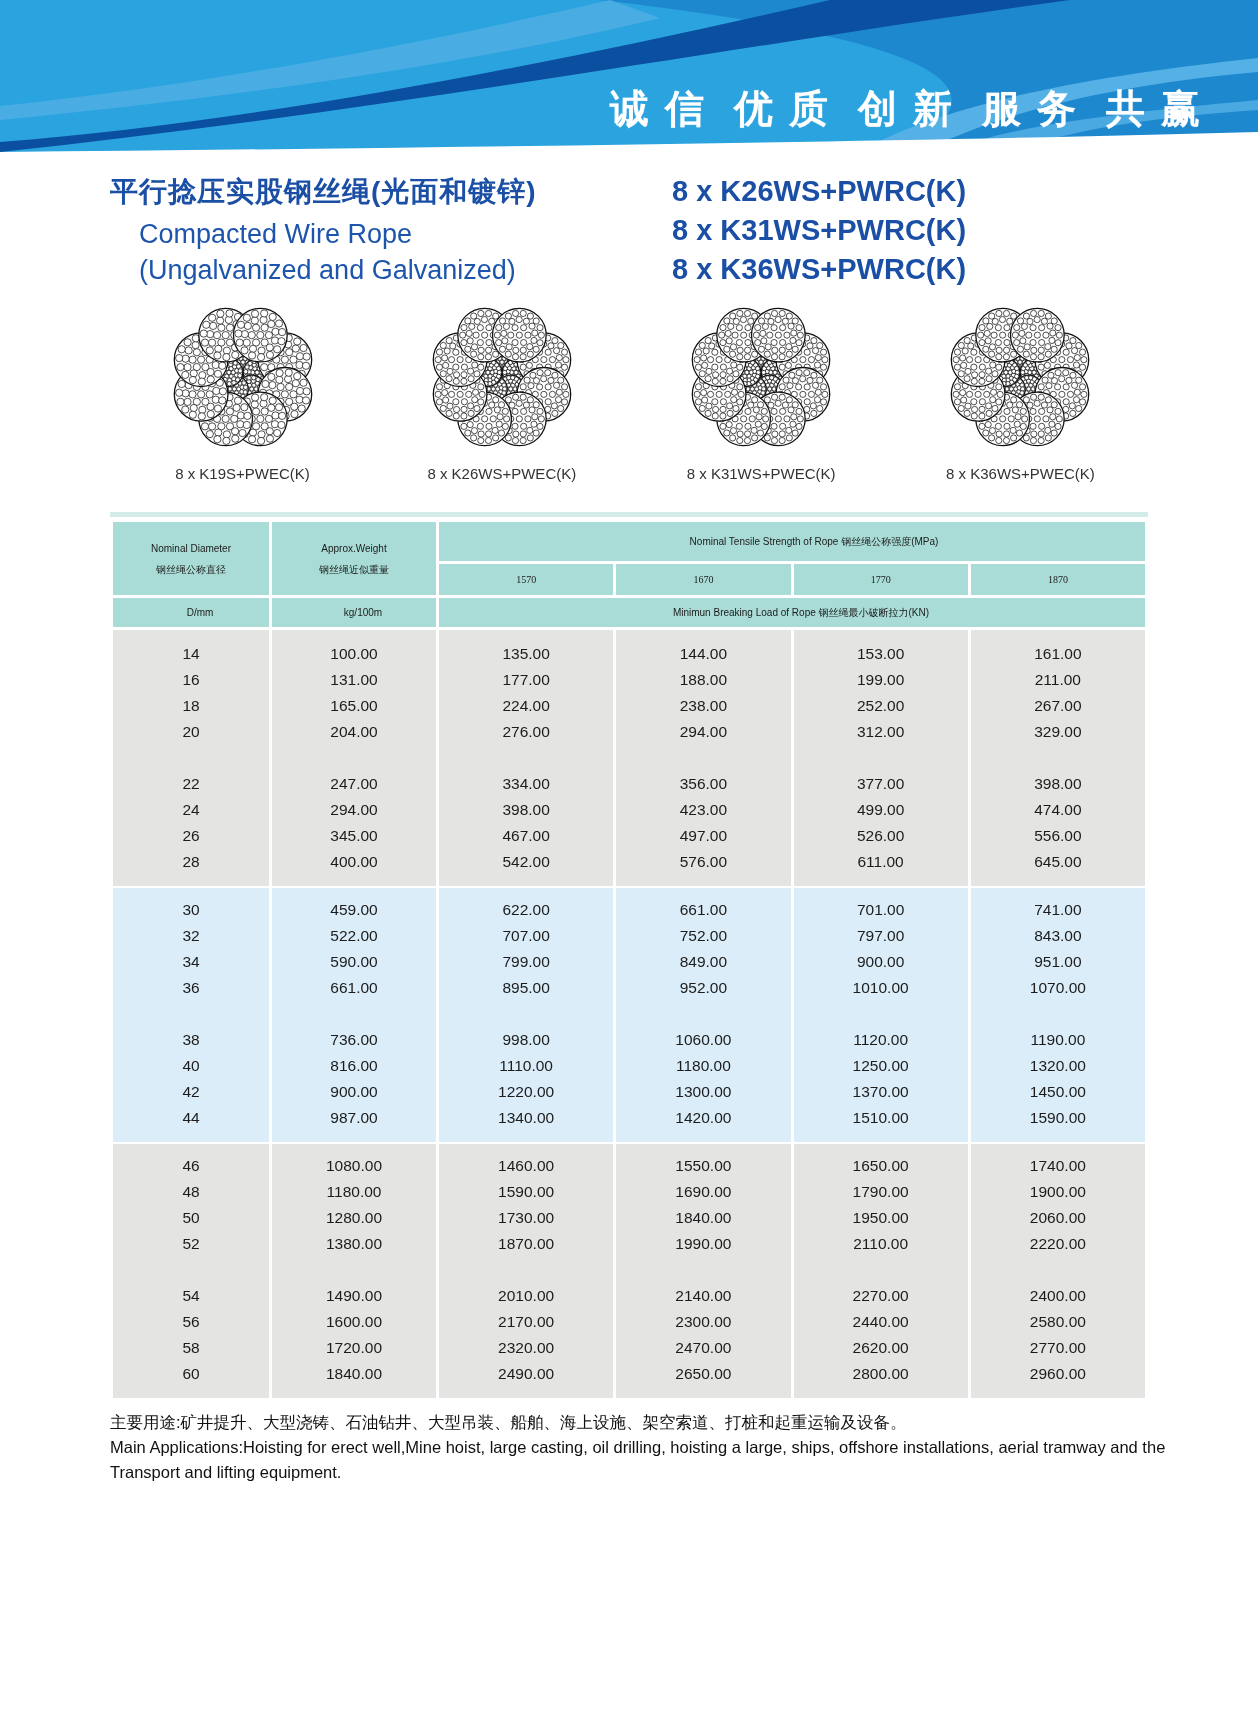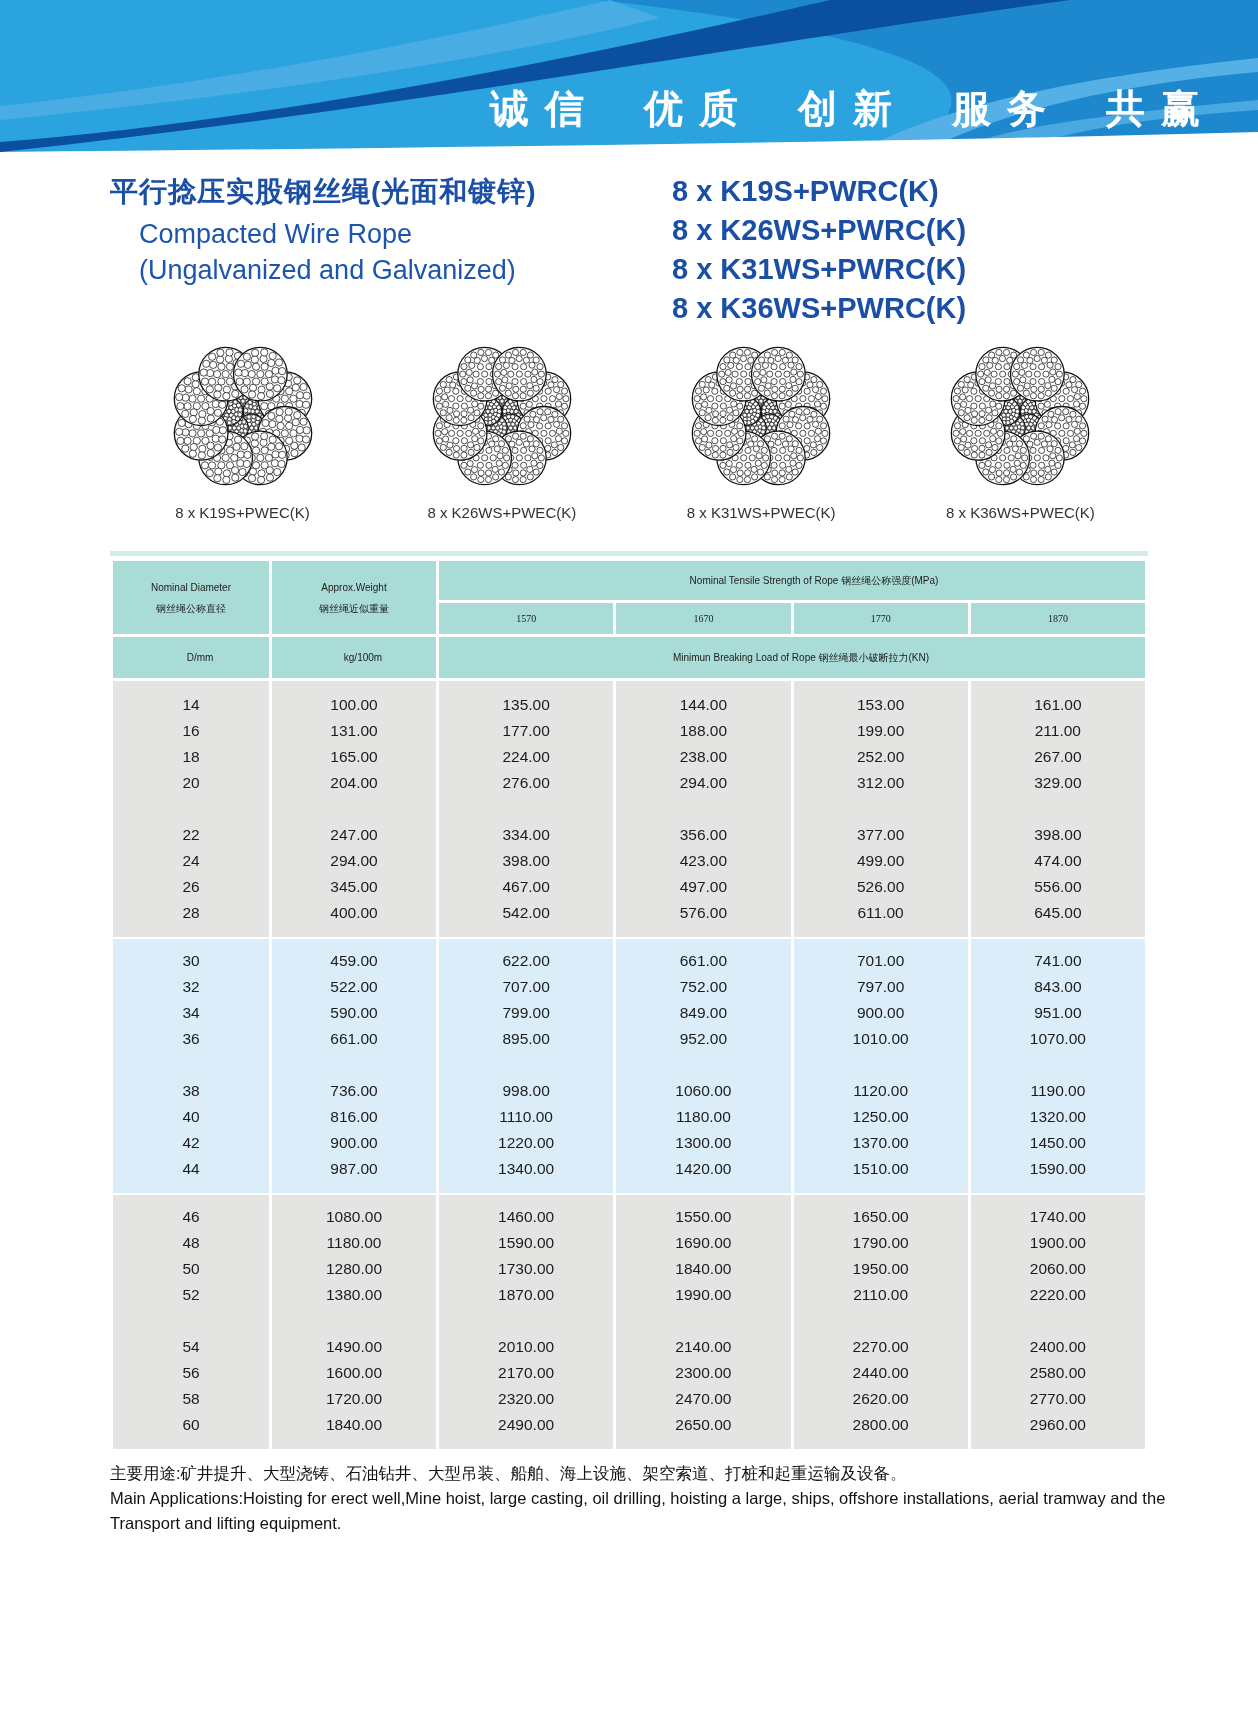--- a/index.html
+++ b/index.html
@@ -17,21 +17,21 @@
   *{margin:0;padding:0;box-sizing:border-box;}
   html,body{background:#ffffff;}
   body{
     width:1258px;height:1718px;position:relative;overflow:hidden;
     font-family:"Liberation Sans", sans-serif;color:var(--text-dark);
   }
   
   .banner{position:relative;width:1258px;height:152px;overflow:hidden;}
   .banner svg{position:absolute;left:0;top:0;width:100%;height:100%;display:block;}
   .slogan{
-    position:absolute;right:58px;bottom:16px;display:flex;gap:60px;
+    position:absolute;right:58px;bottom:16px;display:flex;gap:30px;
     color:#ffffff;font-weight:bold;font-size:39px;white-space:nowrap;
     text-shadow:0 0 1px rgba(255,255,255,.4);
   }
   .slogan span{letter-spacing:16px;margin-right:-16px;}
   
   .titles{display:flex;padding:20px 110px 0 110px;align-items:flex-start;}
   .title-left{width:562px;}
   .title-left h1{
     font-size:28px;font-weight:bold;color:var(--title-blue);letter-spacing:1px;line-height:40px;
   }
@@ -50,21 +50,21 @@
   table{width:1038px;border-collapse:separate;border-spacing:3px 0;table-layout:fixed;}
   col.c1{width:156px;}
   col.c2{width:164px;}
   thead th, thead td{
     background:var(--header-teal);font-weight:400;font-size:10px;color:#1c1c1c;
     text-align:center;vertical-align:middle;border-bottom:3px solid #ffffff;
   }
   th.hc{height:76px;line-height:21px;}
   th.hspan{height:41px;padding-left:44px;}
   tr.grades th{height:33px;font-family:Liberation Serif, serif;}
-  tr.units td{height:44px;padding-left:18px;}
+  tr.units td{height:32px;padding-left:18px;}
   tbody td{
     text-align:center;font-size:15.5px;color:#1c1c1c;height:26px;vertical-align:middle;
   }
   tbody.tone-gray td{background:var(--row-gray);}
   tbody.tone-blue td{background:var(--row-blue);}
   tbody.group-sep tr:first-child td{border-top:2px solid #ffffff;}
   tr.pad td{height:11px;}
   tr.gap td{height:26px;}
   
   .notes{padding:12px 60px 0 110px;font-size:16.5px;line-height:25px;color:#111;}
@@ -94,21 +94,20 @@
 
 <div class="titles">
   <div class="title-left">
     <h1>平行捻压实股钢丝绳(光面和镀锌)</h1>
     <div class="en">
       <div>Compacted Wire Rope</div>
       <div>(Ungalvanized and Galvanized)</div>
     </div>
   </div>
   <div class="title-right">
-    <div>8 x K19S+PWRC(K)</div>
     <div>8 x K26WS+PWRC(K)</div>
     <div>8 x K31WS+PWRC(K)</div>
     <div>8 x K36WS+PWRC(K)</div>
   </div>
 </div>
 
 <div class="figures">
   <figure>
     <svg class="rope-svg" viewBox="0 0 160 160">
         <circle cx="80" cy="64" r="15" fill="#fff" stroke="#111" stroke-width="1.4"></circle>

